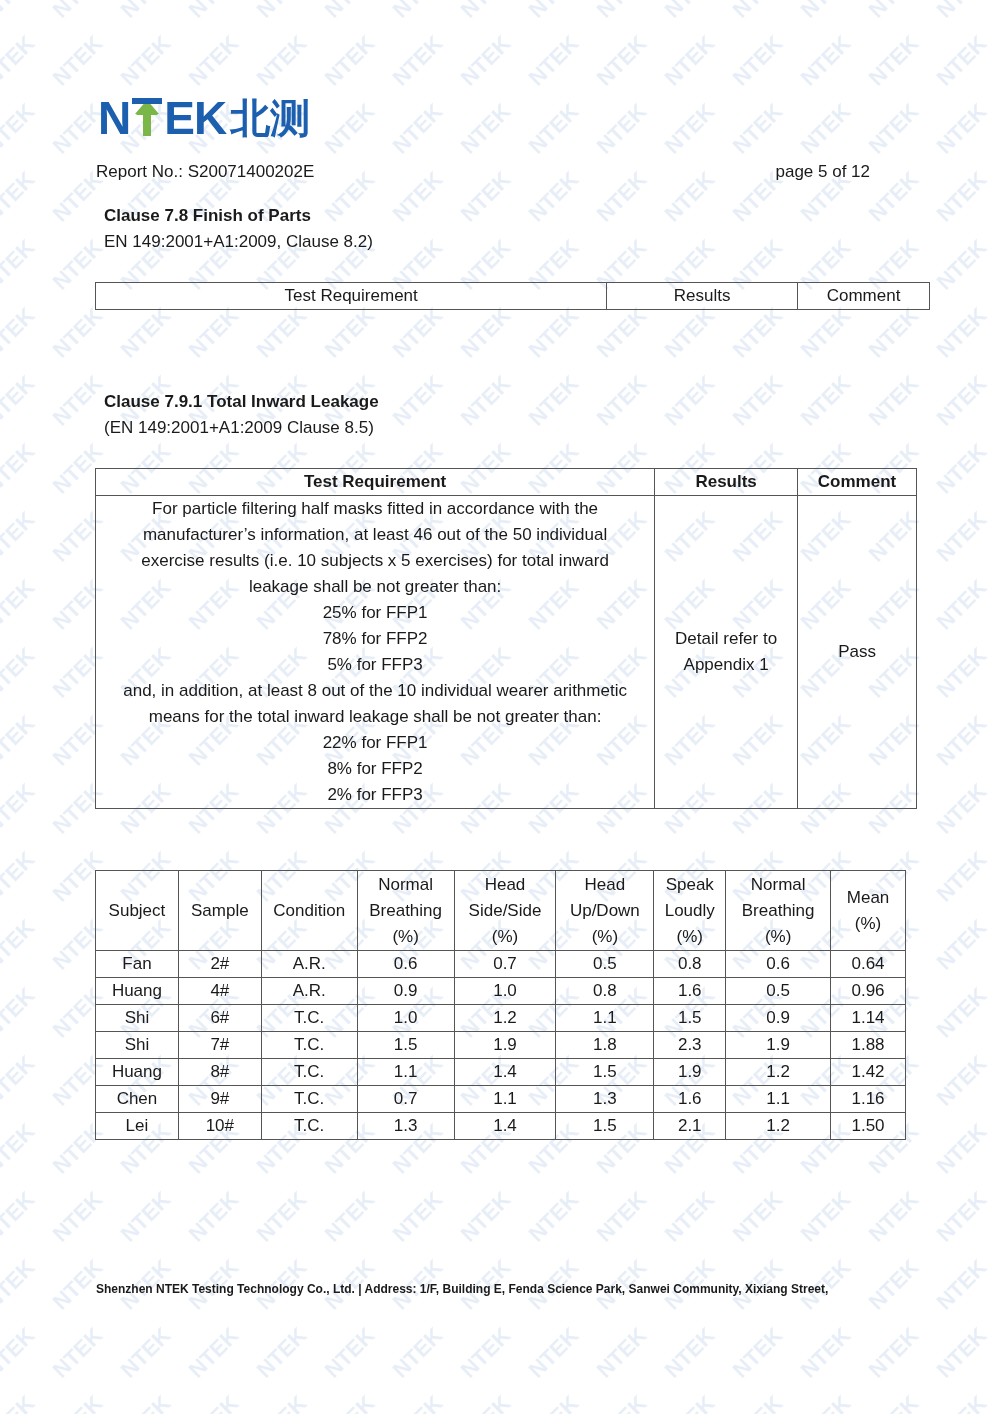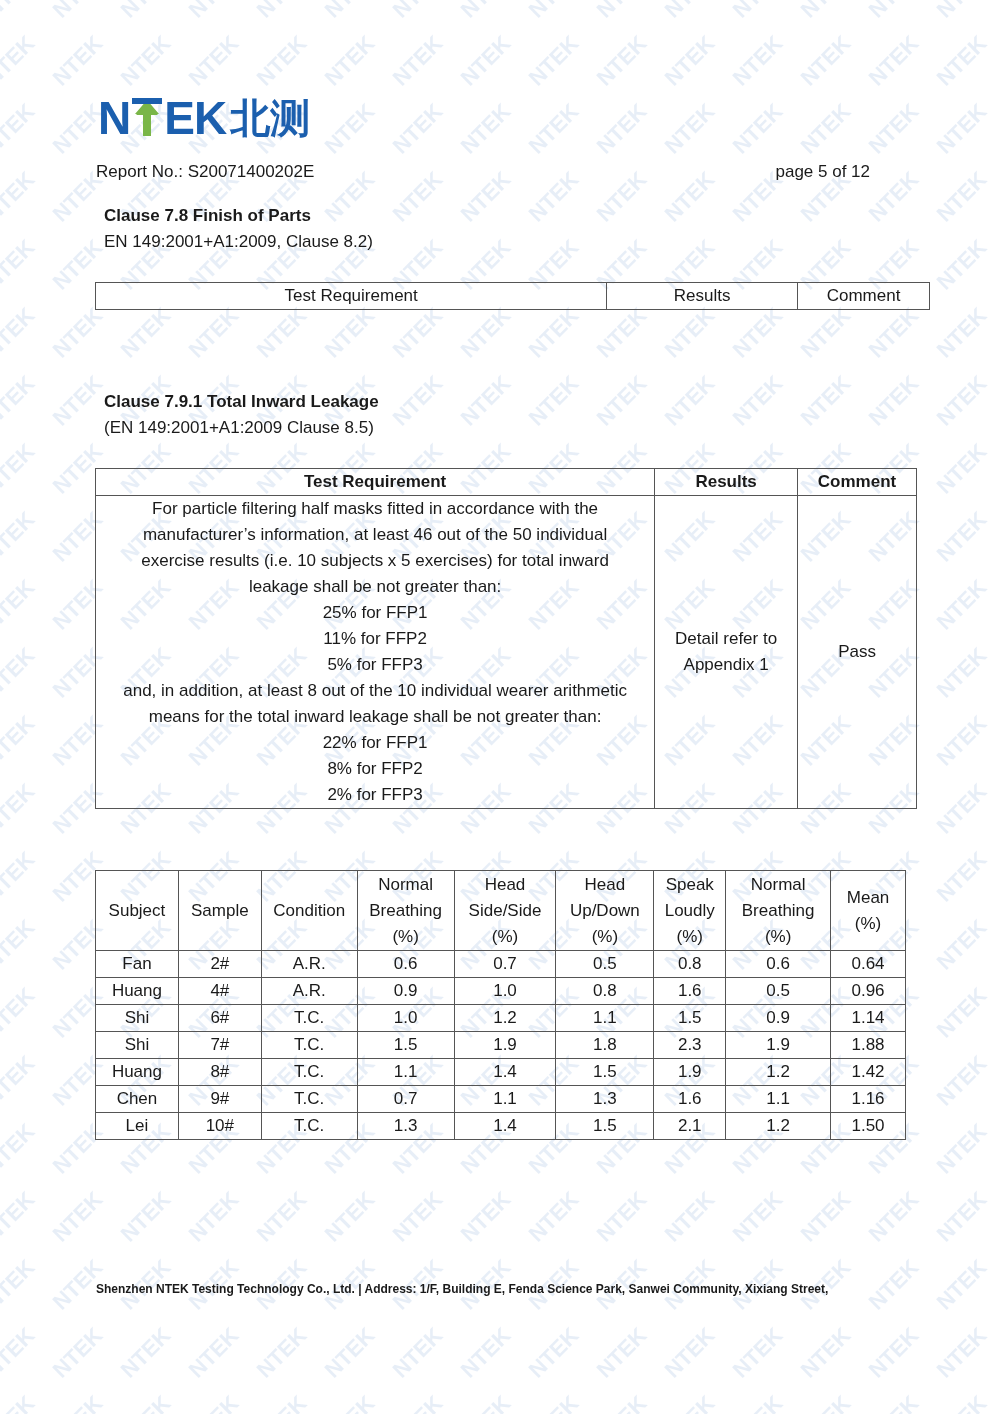--- a/index.html
+++ b/index.html
@@ -476,21 +476,21 @@
       <th>Results</th>
       <th>Comment</th>
     </tr>
     <tr>
       <td>
         <div>For particle filtering half masks fitted in accordance with the</div>
         <div>manufacturer’s information, at least 46 out of the 50 individual</div>
         <div>exercise results (i.e. 10 subjects x 5 exercises) for total inward</div>
         <div>leakage shall be not greater than:</div>
         <div>25% for FFP1</div>
-        <div>11% for FFP2</div>
+        <div>78% for FFP2</div>
         <div>5% for FFP3</div>
         <div>and, in addition, at least 8 out of the 10 individual wearer arithmetic</div>
         <div>means for the total inward leakage shall be not greater than:</div>
         <div>22% for FFP1</div>
         <div>8% for FFP2</div>
         <div>2% for FFP3</div>
       </td>
       <td>
         <div>Detail refer to</div>
         <div>Appendix 1</div>

